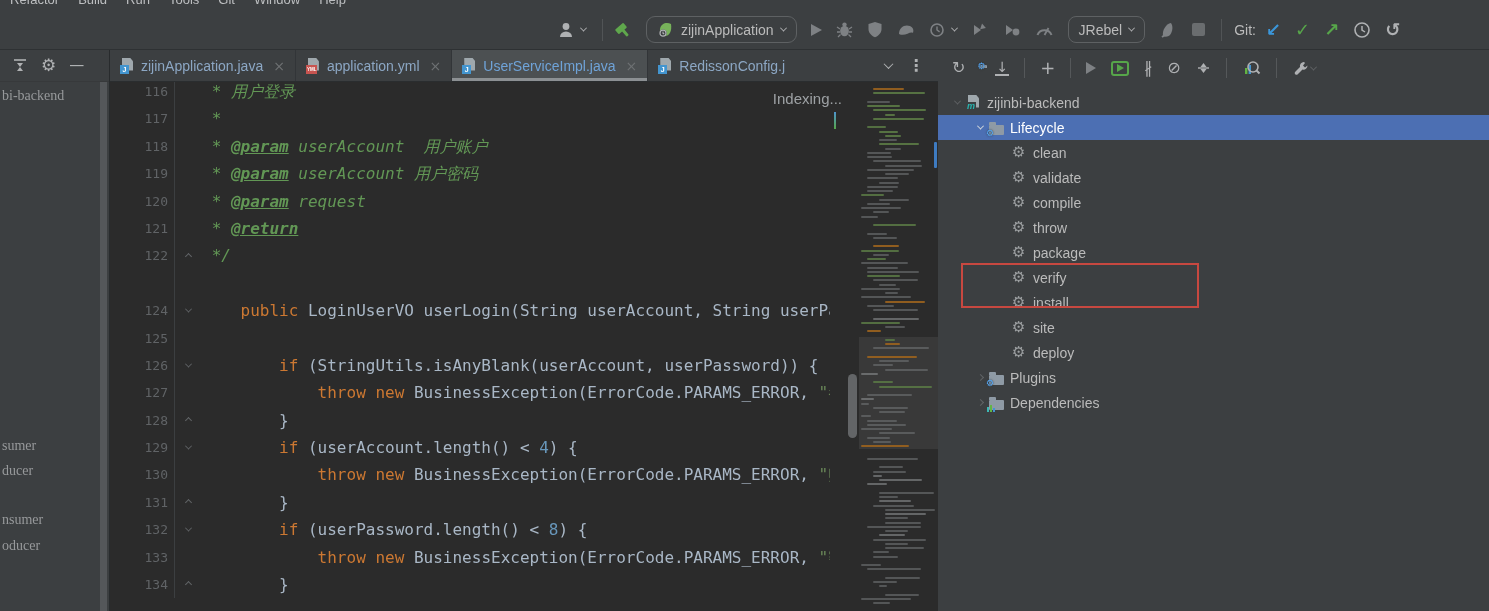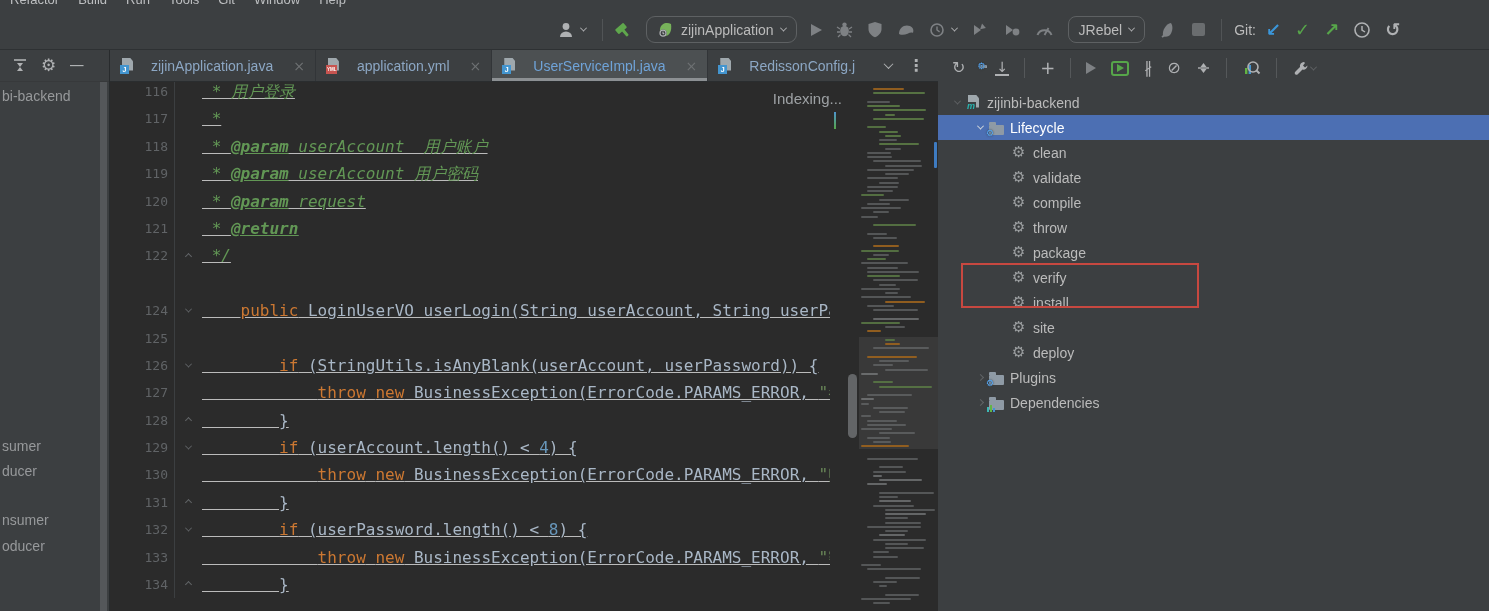--- a/index.html
+++ b/index.html
@@ -33,26 +33,26 @@
   .glyph { font-family:"DejaVu Sans", sans-serif; color:#AFB1B3; font-size:16px; line-height:1; }
   .git-label { font-size:14px; color:#BBBBBB; margin:0 10px 0 2px; }
   .arrow-glyph { font-family:"DejaVu Sans", sans-serif; font-size:18px; font-weight:bold; line-height:1; }
   .stop-sq { width:13px; height:13px; background:#6A6D6F; border-radius:2px; }
   
   .main { display:flex; height:561px; }
   
   .proj { width:110px; flex:none; background:#3C3F41; border-right:1px solid #282B2D; display:flex; flex-direction:column; position:relative; }
   .proj-head { height:32px; display:flex; align-items:center; gap:13px; padding-left:12px; border-bottom:1px solid #37393B; }
   .proj-body { position:relative; flex:1; overflow:hidden; }
-  .proj-frag { position:absolute; left:2px; font-size:14px; color:#97999B; white-space:nowrap; }
+  .proj-frag { position:absolute; left:2px; font-size:14px; color:#97999B; white-space:nowrap;font-family:Liberation Serif, serif; }
   .proj-scroll { position:absolute; right:2px; top:32px; bottom:0; width:7px; background:#54575A; }
   
   .edcol { width:828px; flex:none; display:flex; flex-direction:column; }
   .tabbar { height:32px; background:#3C3F41; display:flex; align-items:stretch; border-bottom:1px solid #2A2D2F; }
-  .tab { display:flex; align-items:center; gap:18px; padding:0 10px; border-right:1px solid #323538; cursor:default; }
+  .tab { display:flex; align-items:center; gap:8px; padding:0 10px; border-right:1px solid #323538; cursor:default; }
   .tab-label { font-size:14px; color:#8CA7C4; white-space:nowrap; }
   .tab.active { background:#4C5052; box-shadow:inset 0 -3px 0 #8C9093; }
   .tab.active .tab-label { color:#6FA3D8; }
   .tab-close { color:#6E7173; font-size:14px; margin-left:2px; font-family:"DejaVu Sans", sans-serif; }
   .tab.clipped { border-right:none; overflow:hidden; max-width:158px; }
   .tabbar-controls { margin-left:auto; display:flex; align-items:center; gap:16px; padding:0 14px 0 6px; }
   .file-ic { position:relative; width:13px; height:16px; flex:none; }
   .file-ic .page { position:absolute; top:0; right:0; width:11px; height:13px; background:#9FA8AD;
                    clip-path:polygon(0 0, 72% 0, 100% 28%, 100% 100%, 0 100%); }
   .file-ic .badge { position:absolute; left:0; bottom:0; min-width:9px; height:9px; padding:0 1px;
@@ -60,21 +60,21 @@
   .badge.java { background:#4395CF; }
   .badge.yml  { background:#C75450; font-size:4.5px; letter-spacing:0; }
   .badge.mvn  { background:#3C3F41; color:#2AB5B0; font-size:9px; font-style:italic; }
   .editor { position:relative; flex:1; background:#2B2B2B; overflow:hidden; }
   .rows { margin-top:-4px; }
   .crow { display:flex; height:27.4px; }
   .ln { width:64px; flex:none; text-align:right; padding-right:6px;
         font:13px/27.4px "DejaVu Sans Mono", monospace; color:#606366; }
   .fold { width:28px; flex:none; border-left:1px solid #3C3F41; display:flex; align-items:center; justify-content:center; }
   .code { flex:1; margin-right:108px; overflow:hidden; white-space:pre;
-          font:16px/27.4px "DejaVu Sans Mono", monospace;text-decoration:underline; }
+          font:16px/27.4px "DejaVu Sans Mono", monospace; }
   .c-doc { color:#629755; font-style:italic; }
   .c-doctag { color:#629755; font-style:italic; font-weight:bold; text-decoration:underline; }
   .c-kw { color:#CC7832; }
   .c-plain { color:#A9B7C6; }
   .c-cmt { color:#6FAF5B; }
   .c-str { color:#6A8759; }
   .c-num { color:#6897BB; }
   .indexing { position:absolute; right:96px; top:8px; font-size:15px; color:#9DA1A4; }
   .caret { position:absolute; right:102px; top:30px; width:2px; height:17px;
            background:linear-gradient(#4E94CE,#57A64A); }

